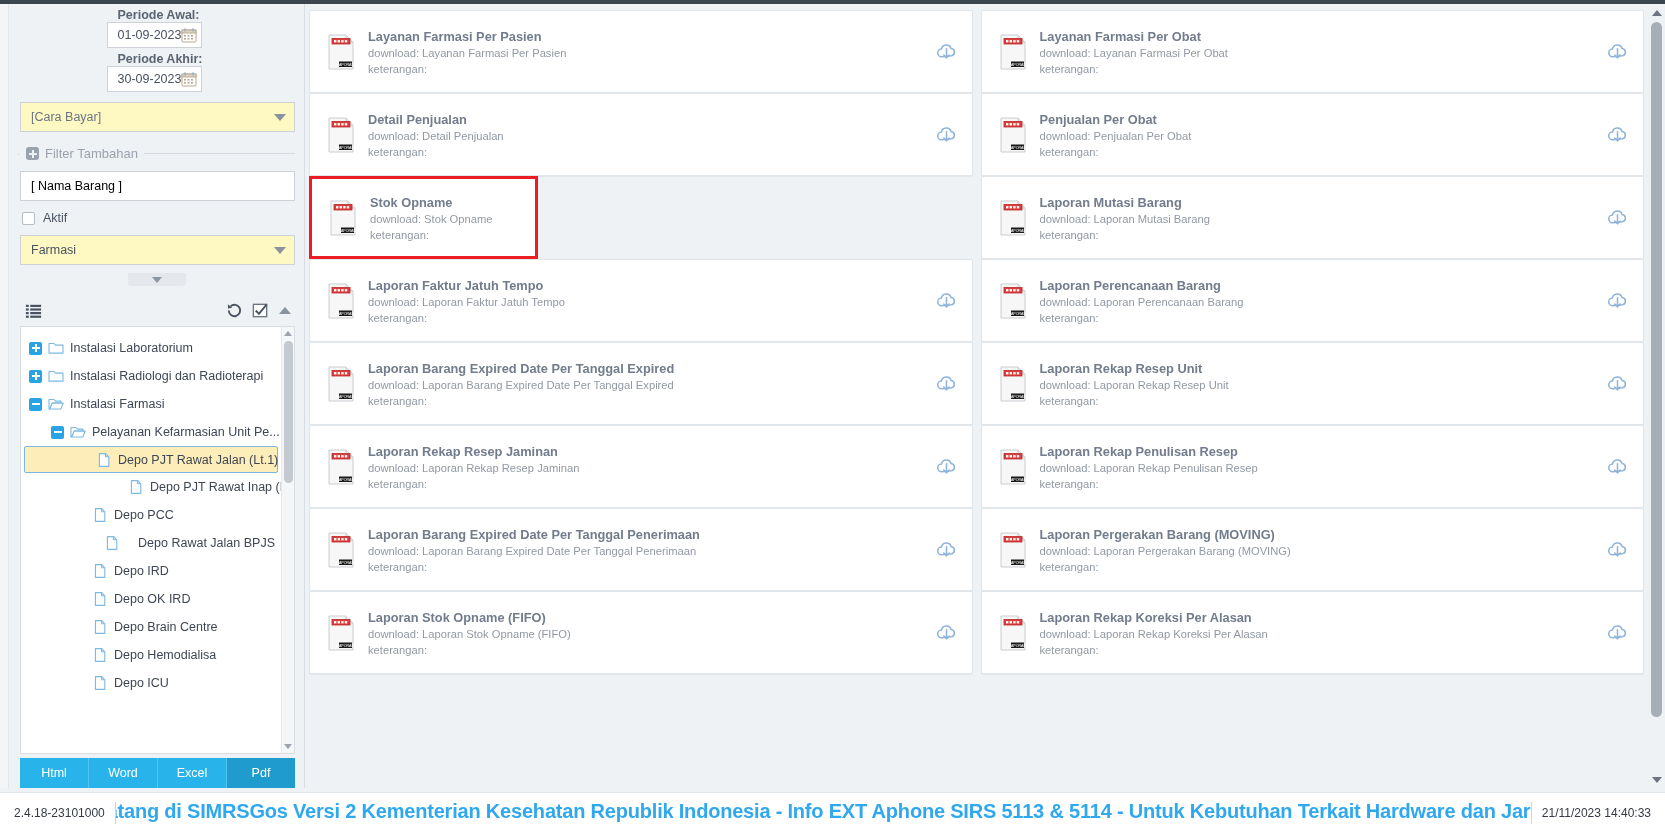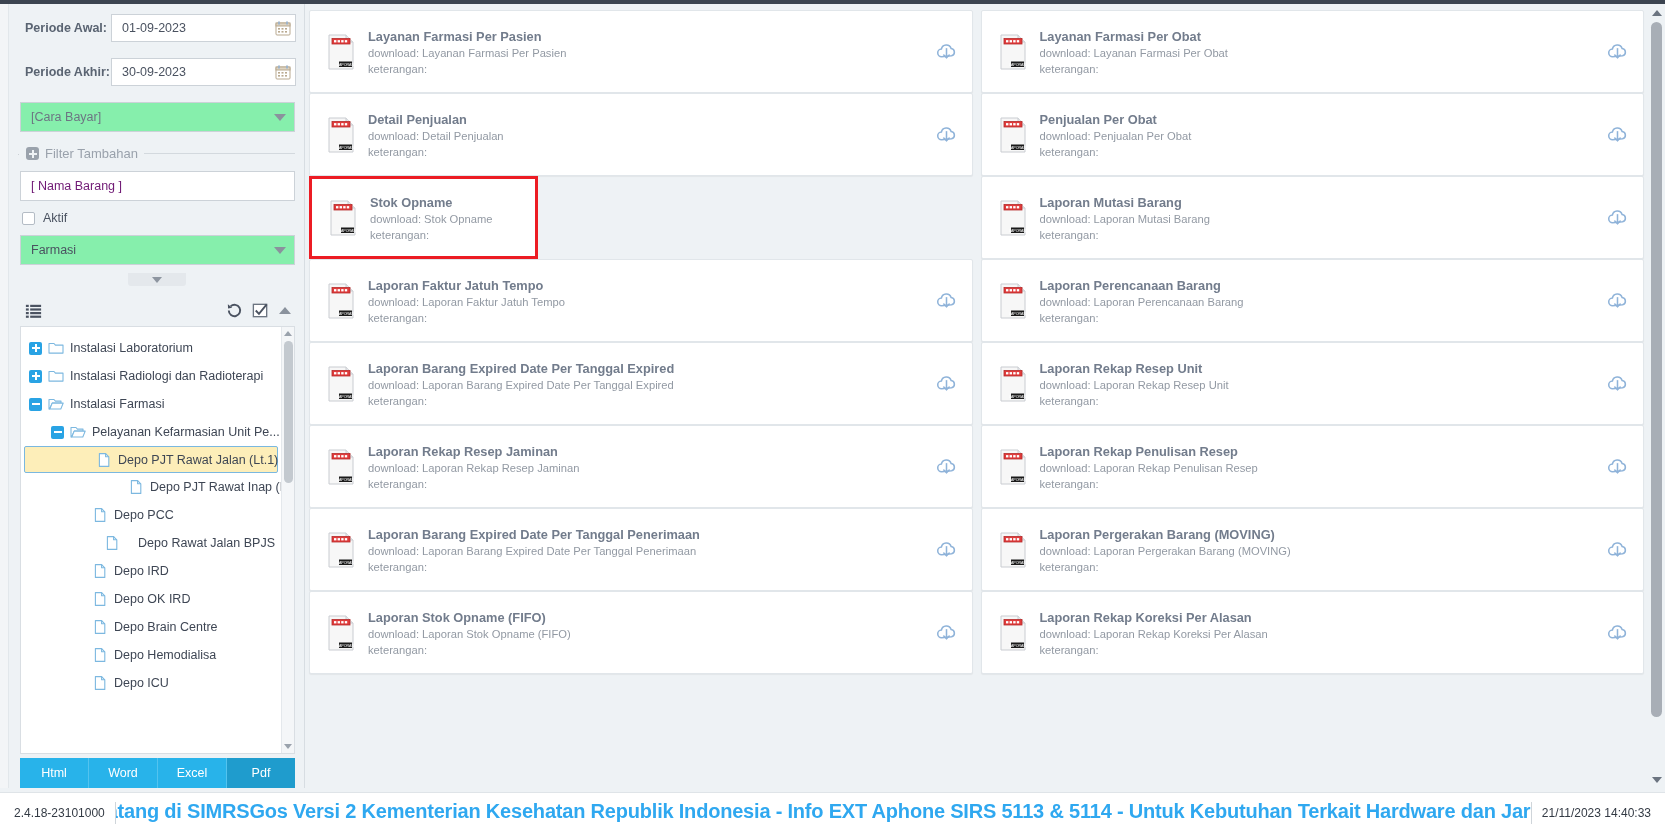--- a/index.html
+++ b/index.html
@@ -57,20 +57,21 @@
     flex-direction: column;
     min-height: 0;
   }
 
   .field-row {
     display: flex;
     align-items: center;
     height: 40px;
     padding: 0 8px 0 4px;
     margin-top: 4px;
+    flex-direction: column;
   }
   .field-label {
     width: 98px;
     font-size: 12.5px;
     color: #5a6472;
     font-weight: bold;
     padding-left: 12px;
   }
   .date-box {
     flex: 1;
@@ -85,21 +86,21 @@
   .date-box .val {
     flex: 1;
     font-size: 12.5px;
     color: #4a5260;
   }
   .cal-icon { width: 16px; height: 16px; flex: 0 0 16px; }
 
   .sel-wrap {
     margin: 10px 9px 0 11px;
     height: 30px;
-    background: #86efac;
+    background: #fef9c3;
     border: 1px solid #ccd2d8;
     display: flex;
     align-items: center;
     padding: 0 8px 0 10px;
   }
   .sel-wrap .sel-val {
     flex: 1;
     font-size: 12.5px;
     color: #6d7583;
   }
@@ -136,21 +137,21 @@
 
   .text-input {
     margin: 10px 9px 0 11px;
     height: 30px;
     background: #ffffff;
     border: 1px solid #ccd2d8;
     display: flex;
     align-items: center;
     padding-left: 10px;
     font-size: 12.5px;
-    color: #701a75;
+    color: #000000;
   }
 
   .chk-row {
     display: flex; align-items: center; gap: 8px;
     margin: 10px 0 0 13px;
   }
   .chk-box {
     width: 13px; height: 13px;
     border: 1px solid #b4bcc5;
     background: #fff;

